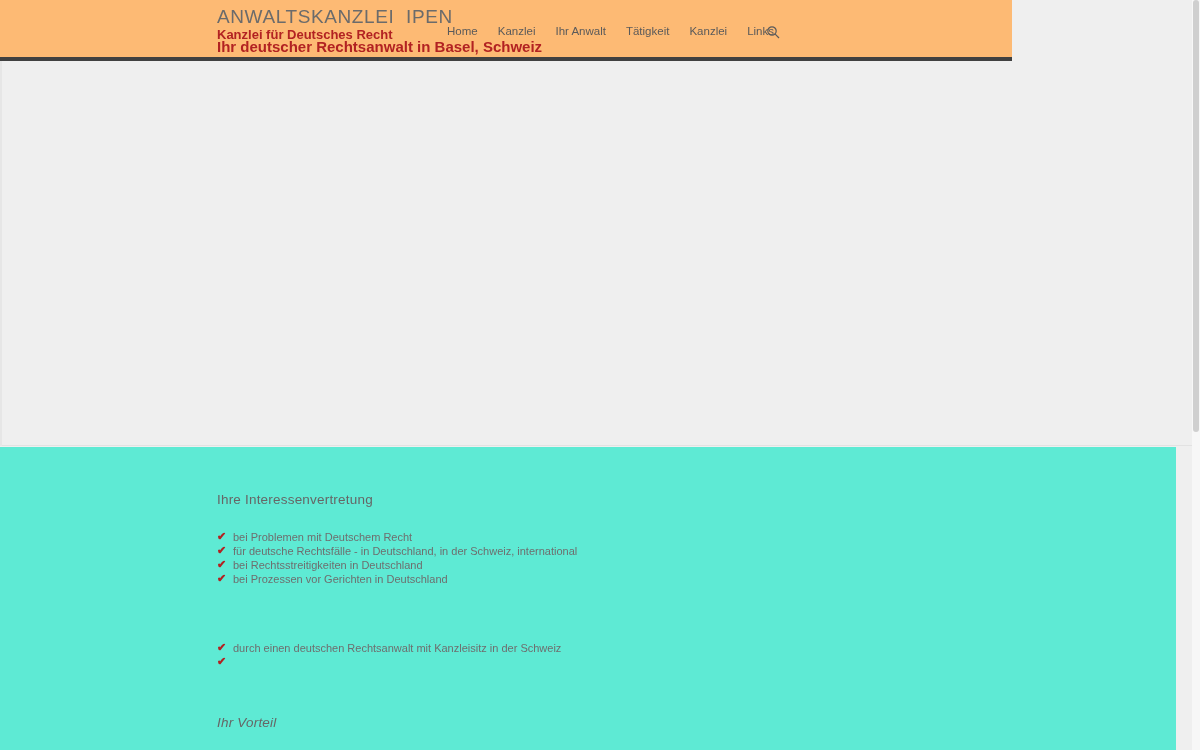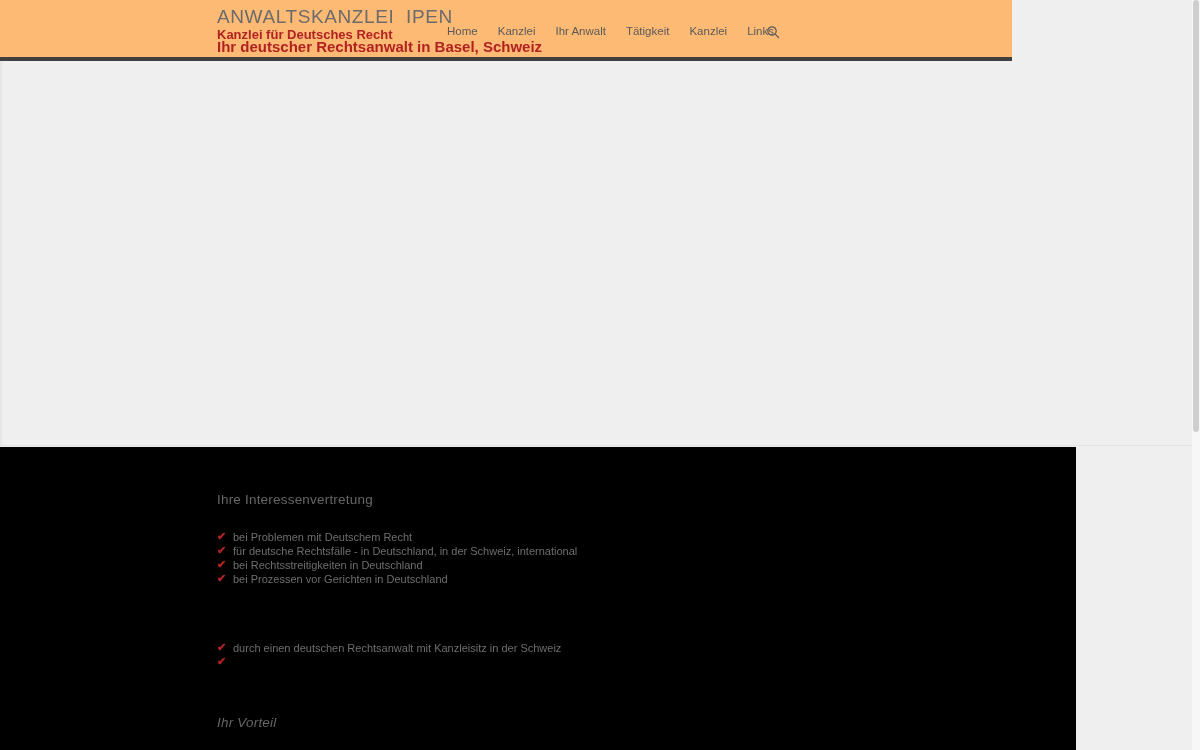--- a/index.html
+++ b/index.html
@@ -97,23 +97,23 @@
     left: 0; top: 0;
     width: 2px; height: 385px;
     background: #e6e6e6;
   }
 
   
   .content {
     position: absolute;
     top: 447px;
     left: 0;
-    width: 1076px;
+    width: 1176px;
     height: 303px;
-    background: #000000;
+    background: #5eead4;
   }
   .section {
     position: absolute;
     left: 217px;
   }
   .section-title {
     font-size: 13.5px;
     color: #666666;
     font-weight: 400;
     letter-spacing: 0.2px;

